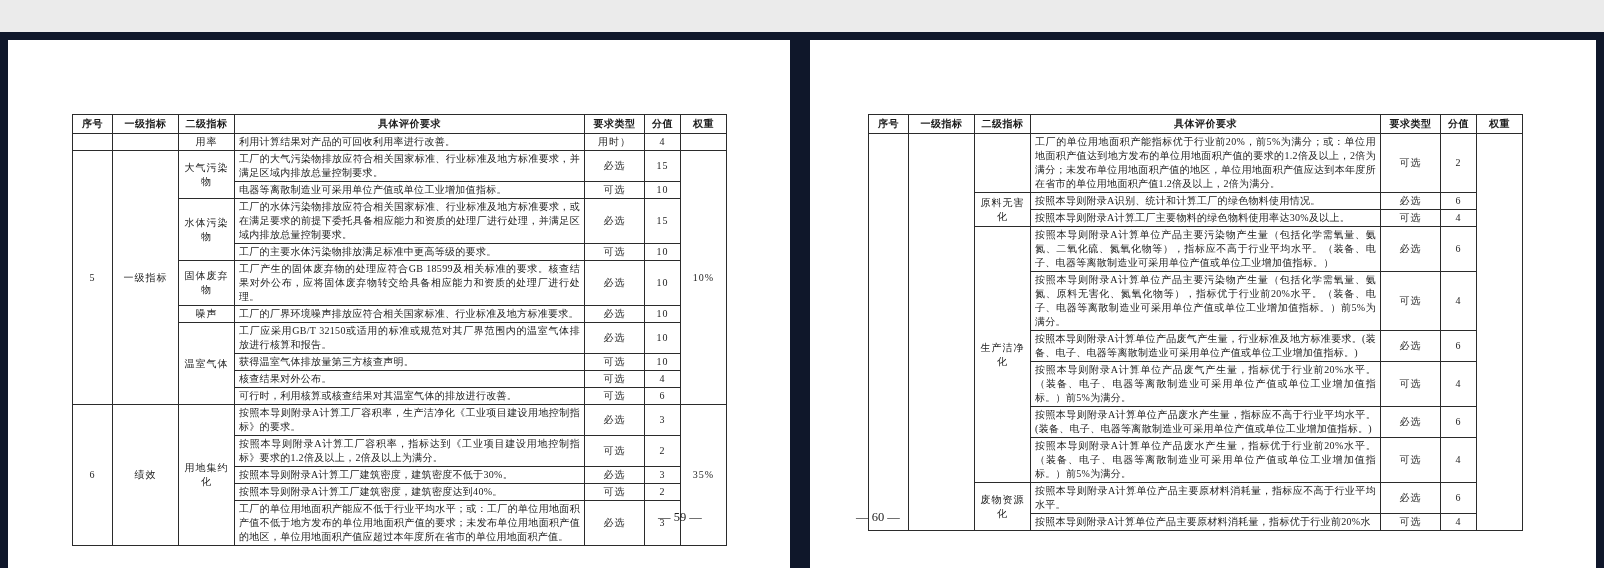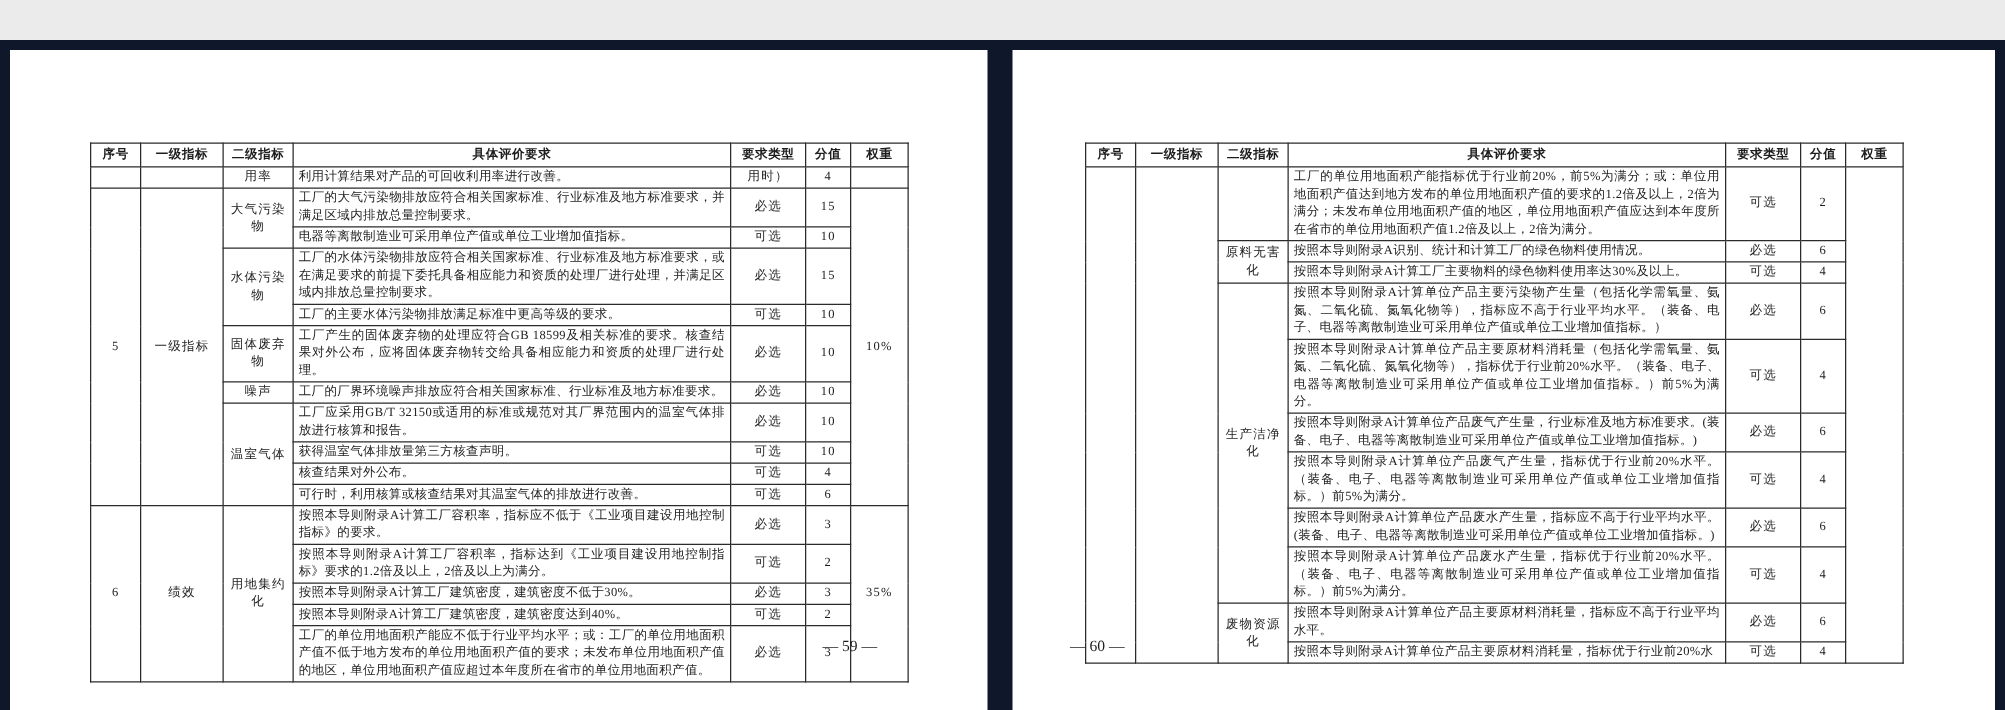--- a/index.html
+++ b/index.html
@@ -160,21 +160,21 @@
           </tr>
           <tr>
             <td class="req">可行时，利用核算或核查结果对其温室气体的排放进行改善。</td>
             <td>可选</td>
             <td>6</td>
           </tr>
           <tr>
             <td rowspan="5">6</td>
             <td rowspan="5">绩效</td>
             <td rowspan="5">用地集约化</td>
-            <td class="req">按照本导则附录A计算工厂容积率，指标应不低于《工业项目建设用地控制指标》的要求。</td>
+            <td class="req">按照本导则附录A计算工厂容积率，生产洁净化《工业项目建设用地控制指标》的要求。</td>
             <td>必选</td>
             <td>3</td>
             <td rowspan="5">35%</td>
           </tr>
           <tr>
             <td class="req">按照本导则附录A计算工厂容积率，指标达到《工业项目建设用地控制指标》要求的1.2倍及以上，2倍及以上为满分。</td>
             <td>可选</td>
             <td>2</td>
           </tr>
           <tr>
@@ -240,21 +240,21 @@
             <td>可选</td>
             <td>4</td>
           </tr>
           <tr>
             <td rowspan="6">生产洁净化</td>
             <td class="req">按照本导则附录A计算单位产品主要污染物产生量（包括化学需氧量、氨氮、二氧化硫、氮氧化物等），指标应不高于行业平均水平。（装备、电子、电器等离散制造业可采用单位产值或单位工业增加值指标。）</td>
             <td>必选</td>
             <td>6</td>
           </tr>
           <tr>
-            <td class="req">按照本导则附录A计算单位产品主要原材料消耗量（包括化学需氧量、氨氮、二氧化硫、氮氧化物等），指标优于行业前20%水平。（装备、电子、电器等离散制造业可采用单位产值或单位工业增加值指标。）前5%为满分。</td>
+            <td class="req">按照本导则附录A计算单位产品主要污染物产生量（包括化学需氧量、氨氮、原料无害化、氮氧化物等），指标优于行业前20%水平。（装备、电子、电器等离散制造业可采用单位产值或单位工业增加值指标。）前5%为满分。</td>
             <td>可选</td>
             <td>4</td>
           </tr>
           <tr>
             <td class="req">按照本导则附录A计算单位产品废气产生量，行业标准及地方标准要求。(装备、电子、电器等离散制造业可采用单位产值或单位工业增加值指标。)</td>
             <td>必选</td>
             <td>6</td>
           </tr>
           <tr>
             <td class="req">按照本导则附录A计算单位产品废气产生量，指标优于行业前20%水平。（装备、电子、电器等离散制造业可采用单位产值或单位工业增加值指标。）前5%为满分。</td>

